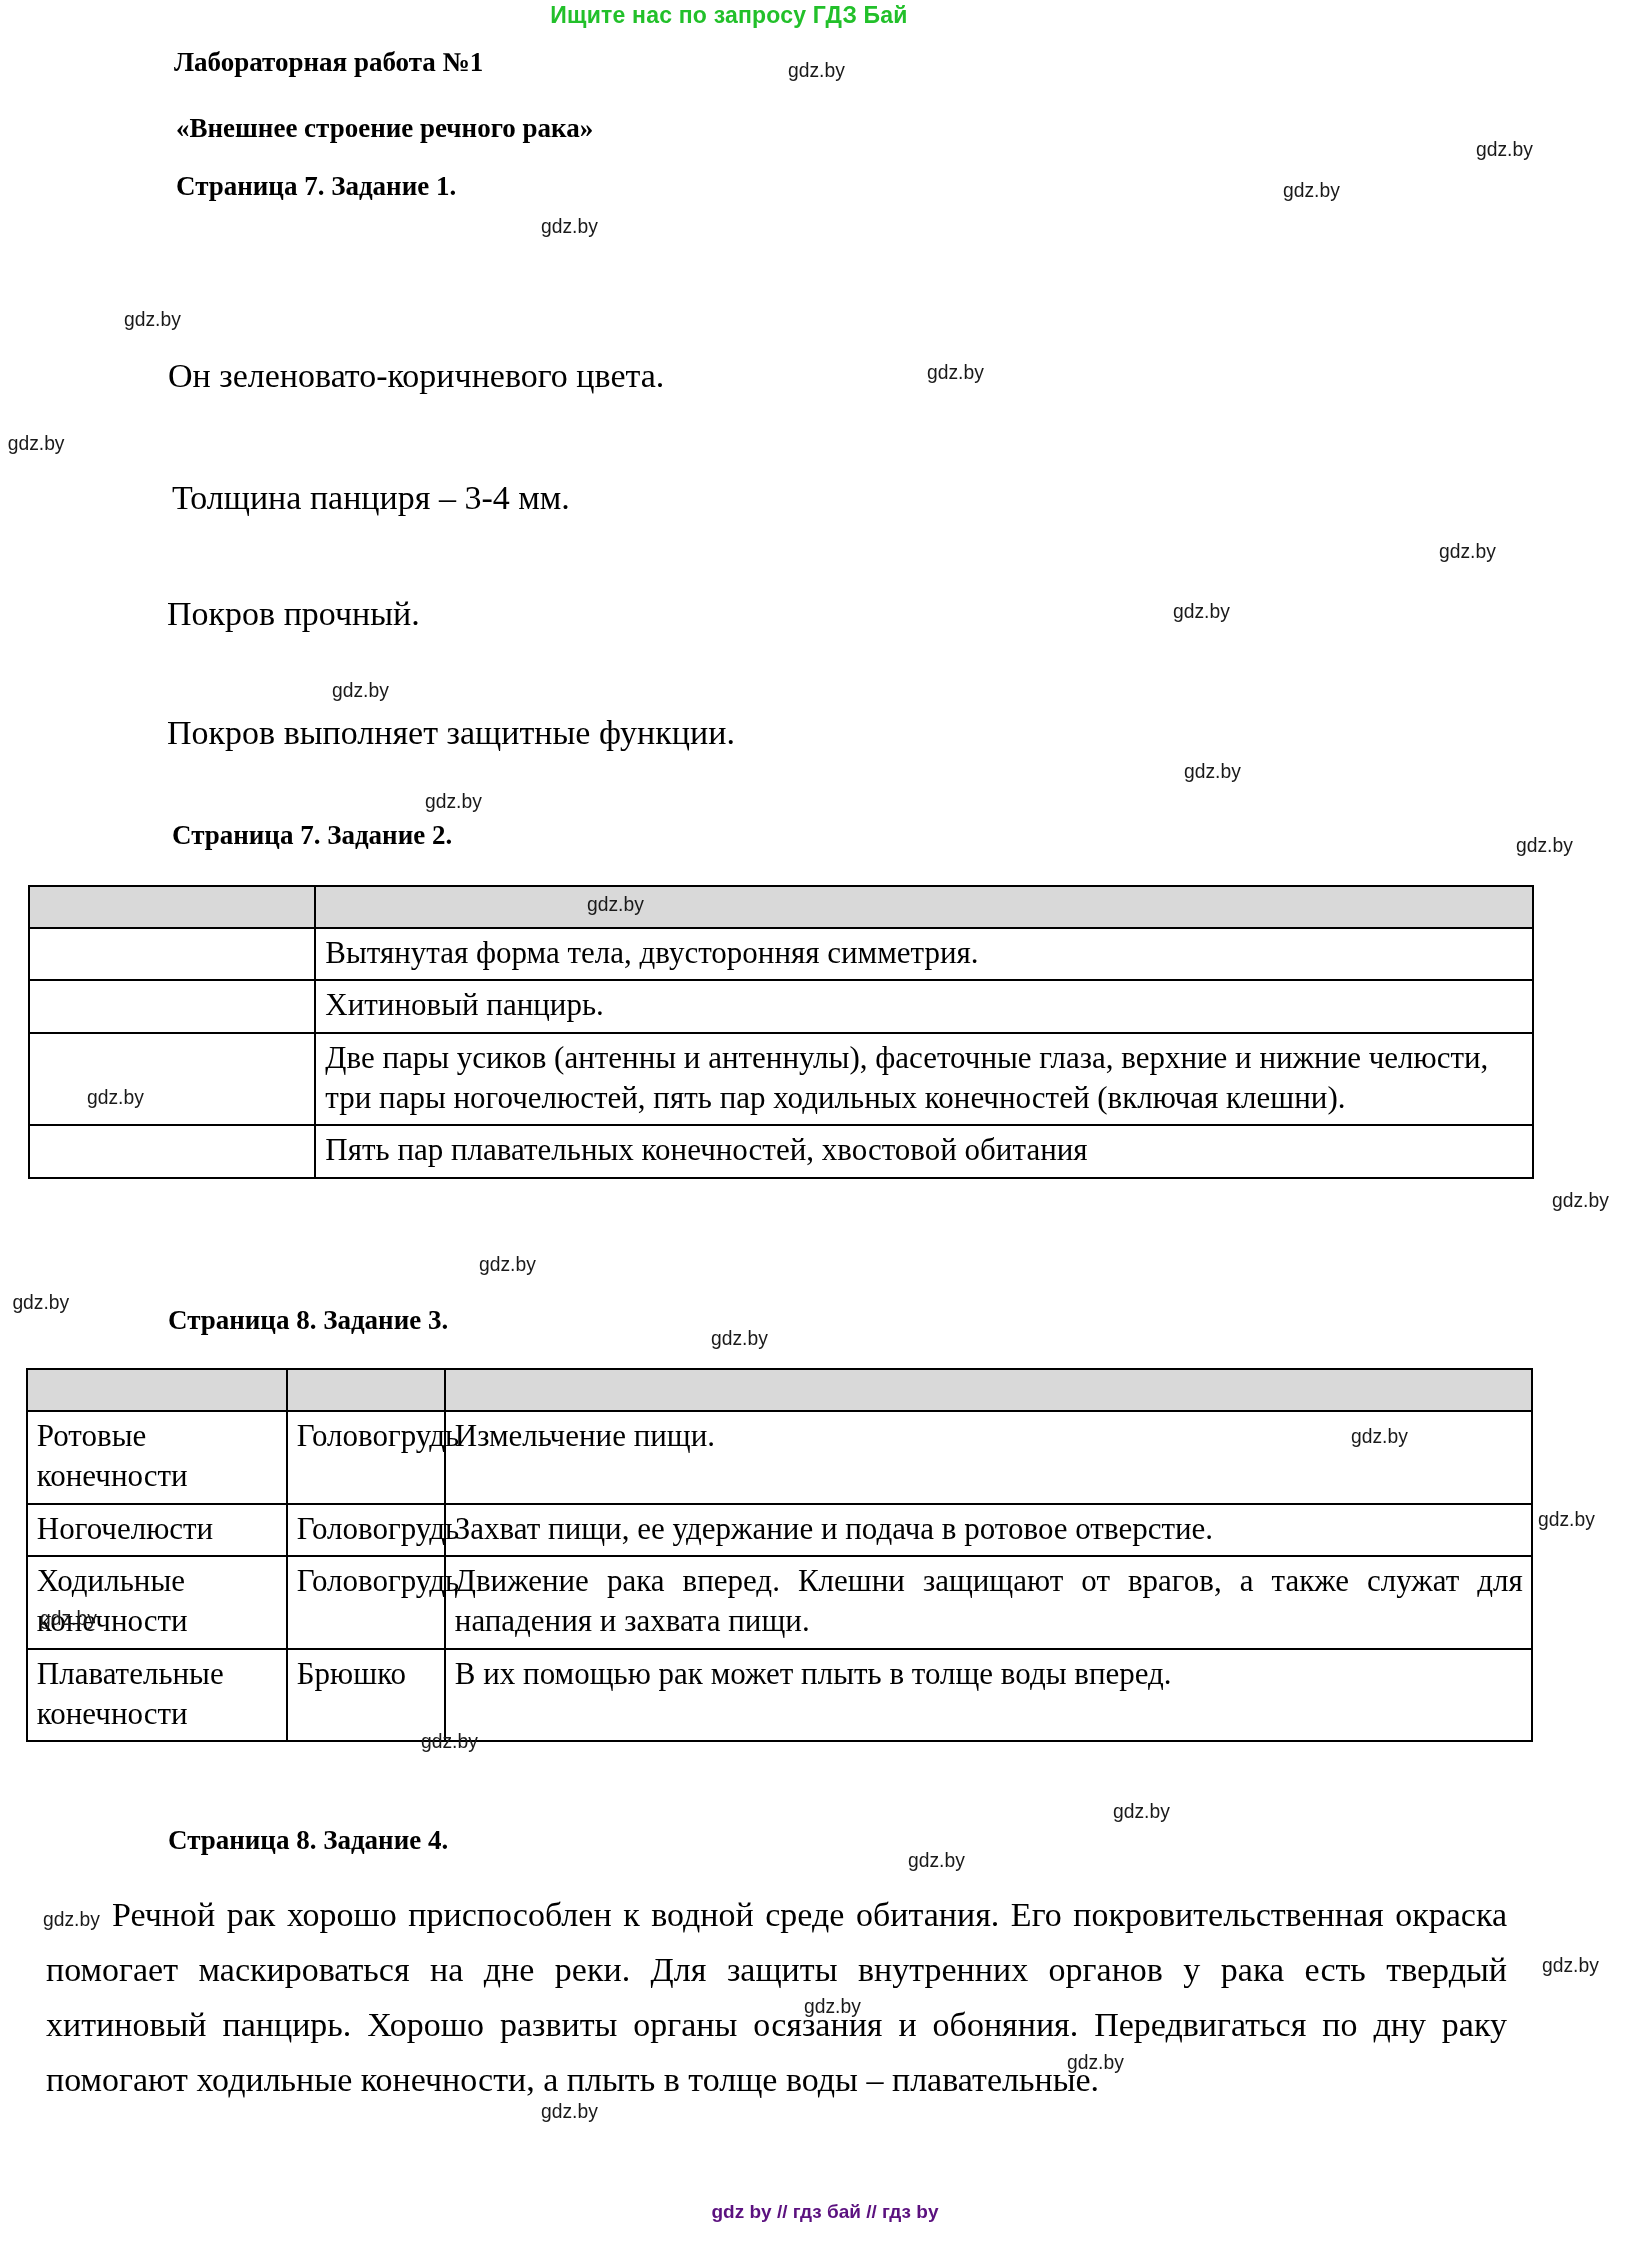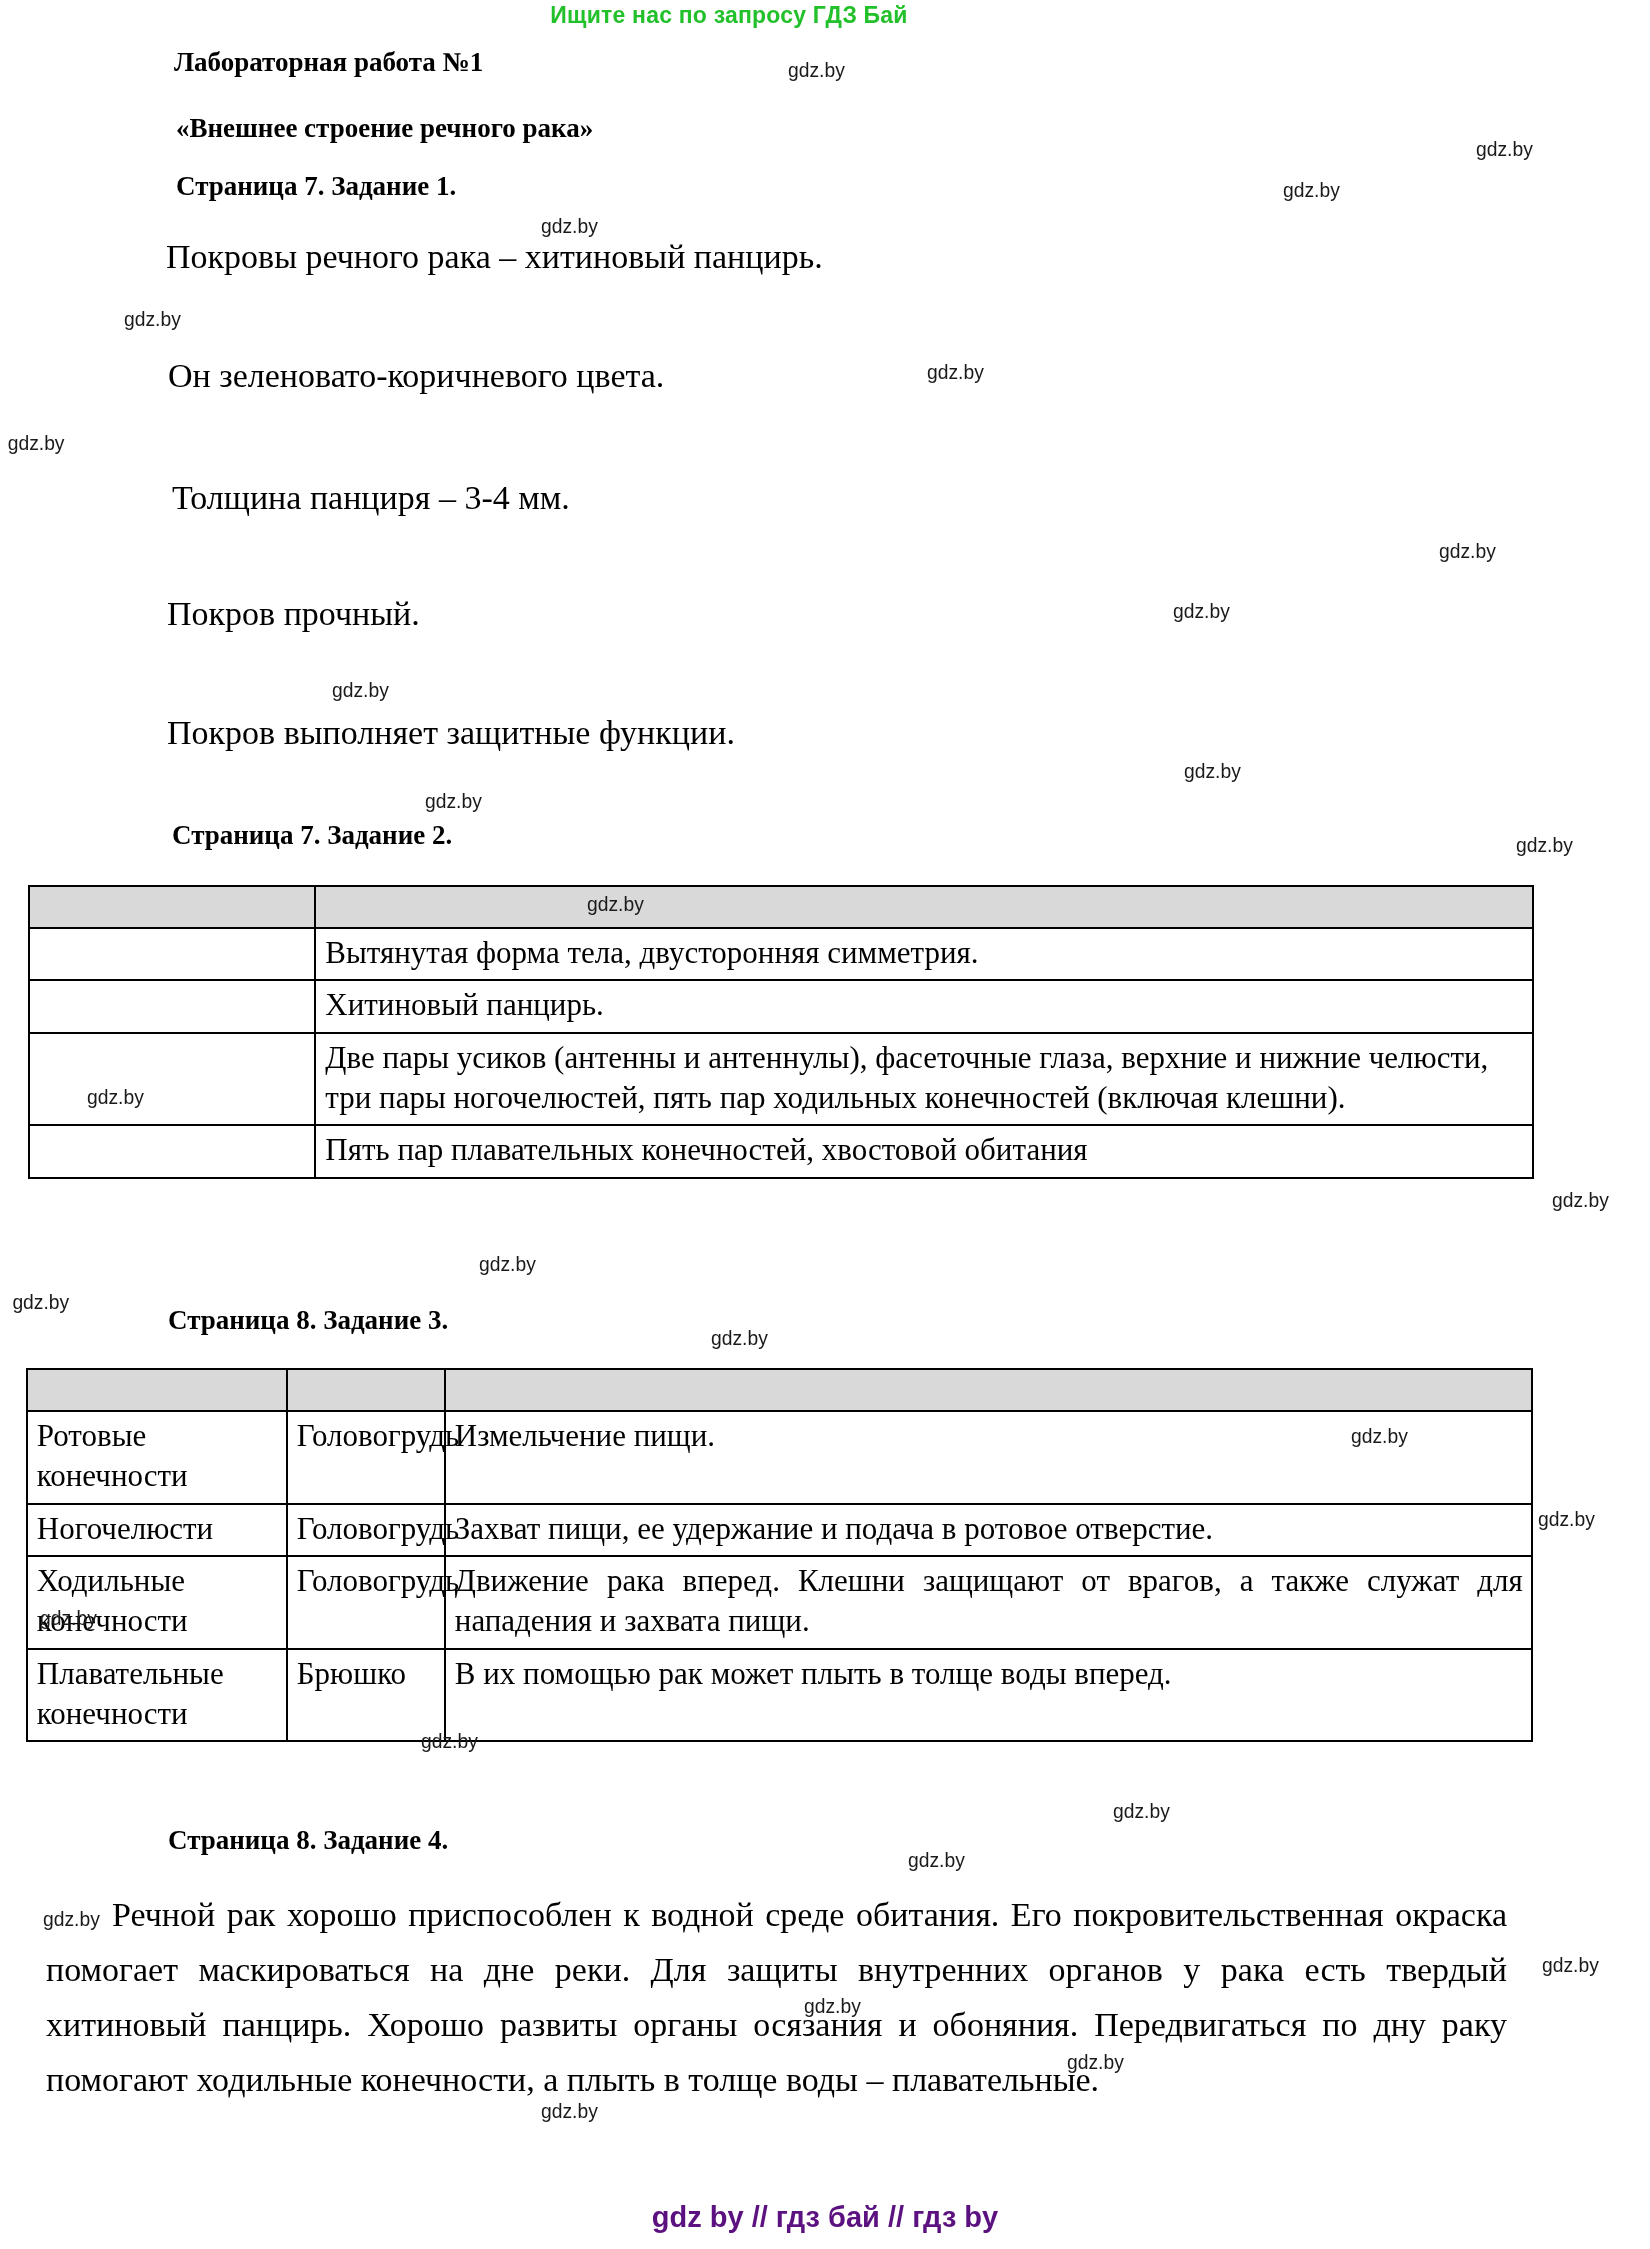--- a/index.html
+++ b/index.html
@@ -113,40 +113,39 @@
   }
 
   
   .footer {
     position: absolute;
     left: 0;
     top: 2201px;
     width: 1650px;
     text-align: center;
     font-family: "Liberation Sans", "DejaVu Sans", sans-serif;
-    font-size: 29px;
+    font-size: 19px;
     font-weight: 700;
     color: #5b117f;
     white-space: nowrap;
   }
 </style>
 </head>
 <body>
 
 <div class="promo-banner">Ищите нас по запросу ГДЗ Бай</div>
 
 <div class="content">
 
   <div class="heading" style="left:174px; top:48px;">Лабораторная работа №1</div>
 
   <div class="heading" style="left:176px; top:114px;">«Внешнее строение речного рака»</div>
 
   <div class="heading" style="left:176px; top:172px;">Страница 7. Задание 1.</div>
 
-  <div class="para" style="left:166px; top:237px;">Покровы речного рака – хитиновый панцирь.</div>
 
   <div class="para" style="left:168px; top:356px;">Он зеленовато-коричневого цвета.</div>
 
   <div class="para" style="left:172px; top:478px;">Толщина панциря – 3-4 мм.</div>
 
   <div class="para" style="left:167px; top:594px;">Покров прочный.</div>
 
   <div class="para" style="left:167px; top:713px;">Покров выполняет защитные функции.</div>
 
   <div class="heading" style="left:172px; top:821px;">Страница 7. Задание 2.</div>

